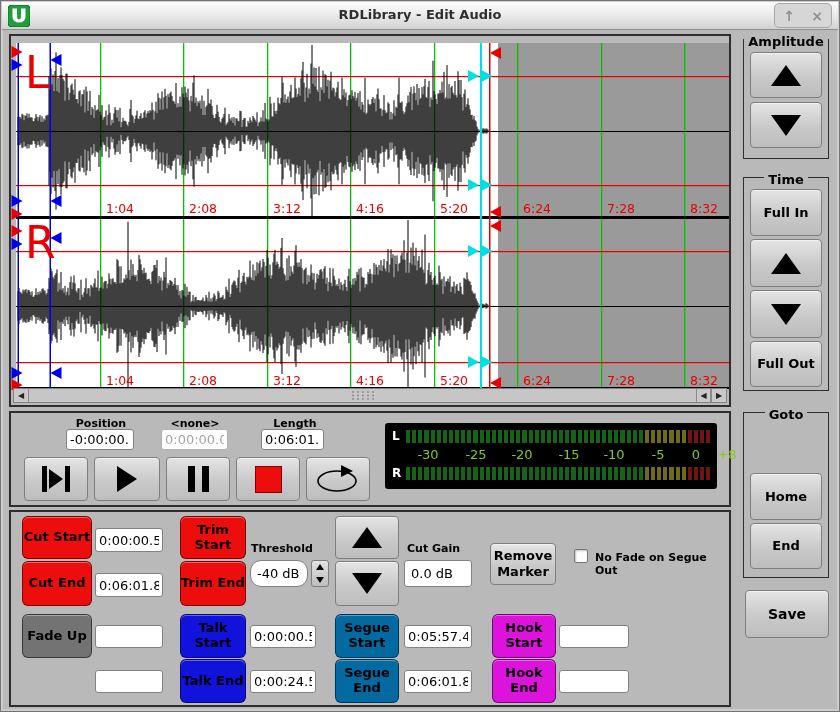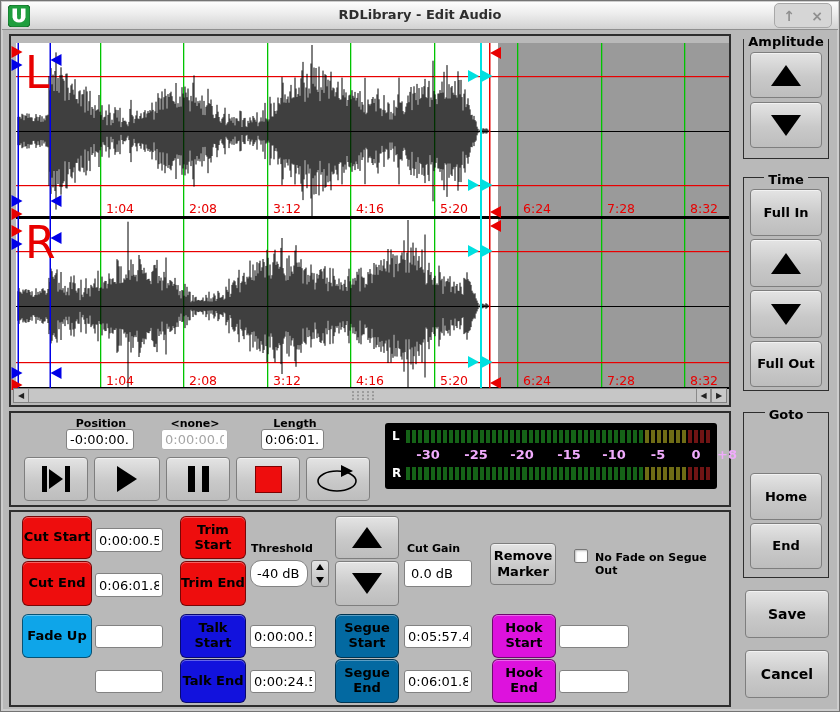--- a/index.html
+++ b/index.html
@@ -22,21 +22,21 @@
   .group .legend{position:absolute;top:-9px;left:0;right:0;text-align:center;}
   .group .legend span{background:#b9b9b9;padding:0 4px;font-size:13px;font-weight:bold;color:#000;}
   
   .btn{display:flex;align-items:center;justify-content:center;text-align:center;
     background:linear-gradient(#e4e4e4,#c9c9c9 55%,#bdbdbd);
     border:1px solid #7e7e7e;border-radius:4px;box-shadow:inset 0 1px 0 #f2f2f2;
     font-size:13px;font-weight:bold;color:#000;line-height:1.2;cursor:default;}
   .cbtn{display:flex;align-items:center;justify-content:center;text-align:center;
     border:1px solid rgba(0,0,0,.5);border-radius:6px;font-size:13px;font-weight:bold;
     color:#000;line-height:1.15;box-shadow:inset 0 1px 0 rgba(255,255,255,.35);cursor:default;}
-  .red{background:#ee0d0d;} .yellow{background:#0ea5e9;} .blue{background:#1212dd;}
+  .red{background:#ee0d0d;} .yellow{background:#737373;} .blue{background:#1212dd;}
   .cyan{background:#0369a1;} .magenta{background:#dd12dd;}
   .underfirst::first-letter{text-decoration:underline;}
   
   .field{background:#fff;border:1px solid #828282;border-radius:3px;
     font-size:13px;color:#000;text-align:center;padding:1px 3px;width:100%;height:100%;}
   .field.left{text-align:left;padding-left:6px;}
   .field.dis{color:#a5a5a5;border-color:#b2b2b2;}
   .lbl{font-size:11px;font-weight:bold;color:#000;text-align:center;}
   
   .tri-r{width:0;height:0;border-left:20px solid #000;border-top:13px solid transparent;border-bottom:13px solid transparent;}
@@ -54,21 +54,21 @@
   .sp-dn{width:0;height:0;border-top:6px solid #000;border-left:4px solid transparent;border-right:4px solid transparent;}
   
   .chk{width:14px;height:14px;background:#fff;border:1px solid #777;
     box-shadow:inset 1px 1px 2px rgba(0,0,0,.25);border-radius:2px;}
   
   .meter{position:absolute;background:#000;border-radius:3px;}
   .meter .chl{position:absolute;color:#fff;font-size:12px;font-weight:bold;}
   .segrow{position:absolute;left:21px;right:7px;height:13px;display:flex;gap:2px;}
   .segrow div{flex:1;}
   .mscale{position:absolute;left:21px;right:7px;top:24px;height:16px;}
-  .mscale span{position:absolute;transform:translateX(-50%);color:#f0abfc;font-size:13px;font-weight:bold;}
+  .mscale span{position:absolute;transform:translateX(-50%);color:#84cc16;font-size:13px;font-weight:normal;}
   
   .hscroll{position:absolute;left:2px;right:2px;bottom:2px;height:15px;
     border:1px solid #828282;background:#c3c3c3;display:flex;}
   .hs-btn{width:15px;display:flex;align-items:center;justify-content:center;
     font-size:8px;color:#222;border-left:1px solid #8a8a8a;border-right:1px solid #8a8a8a;background:#c9c9c9;}
   .hs-thumb{flex:1;display:flex;align-items:center;justify-content:center;background:#c6c6c6;}
 </style>
 </head>
 <body>
 
@@ -418,15 +418,14 @@
       </div>
   </div>
 
   <div class="group" style="left:742px;top:411px;width:86px;height:166px;">
     <div class="legend"><span>Goto</span></div>
     <div class="abs btn" style="left:6px;top:60px;width:72px;height:47px;">Home</div>
     <div class="abs btn" style="left:6px;top:110px;width:72px;height:46px;">End</div>
   </div>
 
   <div class="abs btn underfirst" style="left:744px;top:589px;width:84px;height:48px;font-size:14px;">Save</div>
-  <div class="abs btn underfirst" style="left:744px;top:649px;width:84px;height:48px;font-size:14px;">Cancel</div>
 
 </div>
 
 </body></html>

